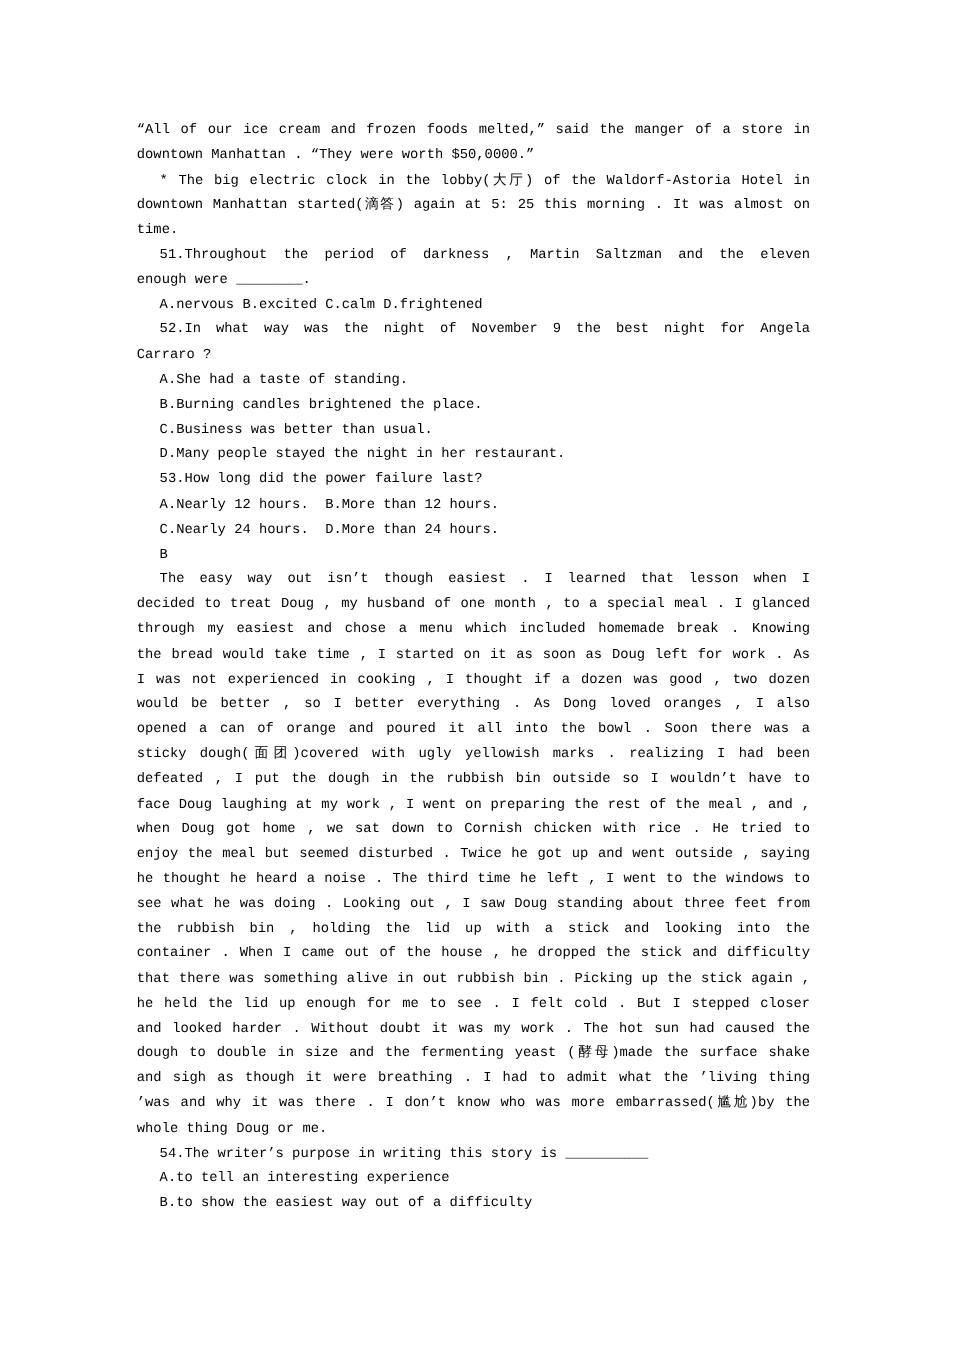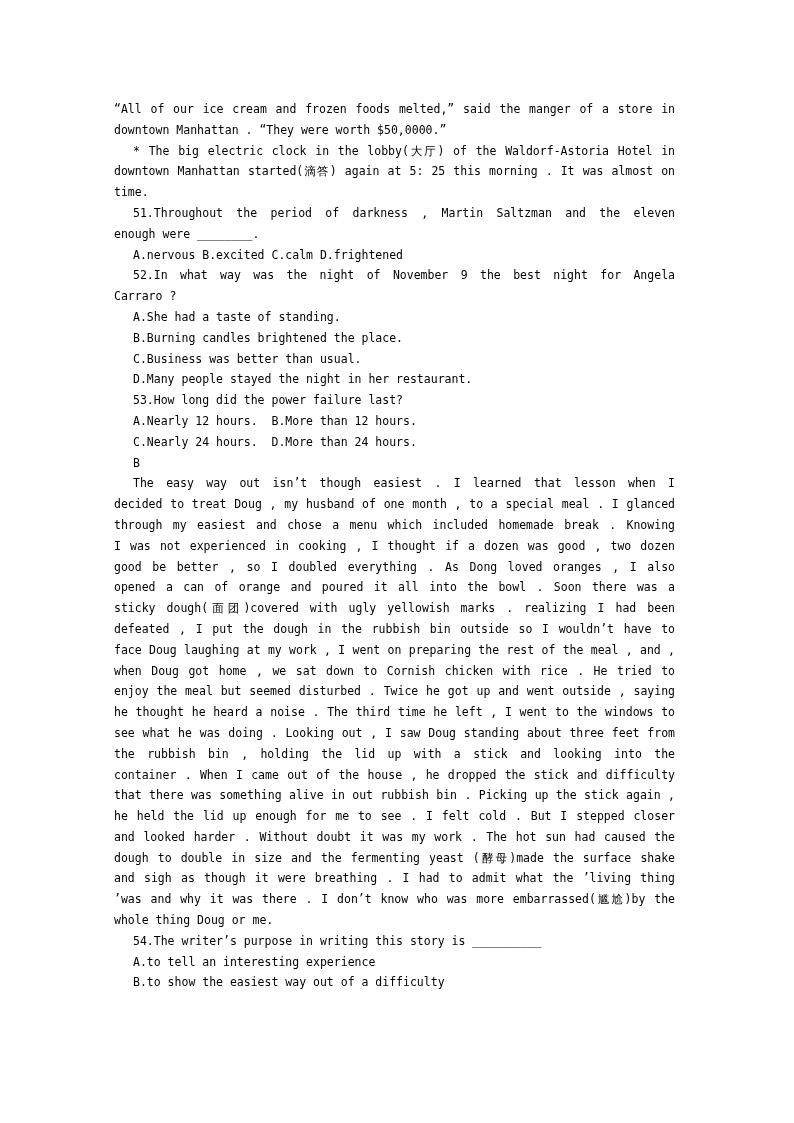--- a/index.html
+++ b/index.html
@@ -21,20 +21,21 @@
     position: absolute;
     left: 114px;
     top: 99px;
     width: 561px;
   }
   .line {
     height: 20.8px;
     line-height: 20.8px;
     white-space: pre;          
     text-align: left;
+    font-family: Liberation Mono, monospace;
   }
   .line.j {
     white-space: normal;
     text-align: justify;
     text-align-last: justify;  
   }
   .line.in {
     padding-left: 19px;        
   }
 </style>
@@ -57,22 +58,23 @@
       <div class="line in">B.Burning candles brightened the place.</div>
       <div class="line in">C.Business was better than usual.</div>
       <div class="line in">D.Many people stayed the night in her restaurant.</div>
       <div class="line in">53.How long did the power failure last?</div>
       <div class="line in">A.Nearly 12 hours.  B.More than 12 hours.</div>
       <div class="line in">C.Nearly 24 hours.  D.More than 24 hours.</div>
       <div class="line in">B</div>
       <div class="line j in">The easy way out isn’t though easiest . I learned that lesson when I</div>
       <div class="line j">decided to treat Doug , my husband of one month , to a special meal . I glanced</div>
       <div class="line j">through my easiest and chose a menu which included homemade break . Knowing</div>
+      <div class="line j">the bread would take time , I started on it as soon as Doug left for work . As</div>
       <div class="line j">I was not experienced in cooking , I thought if a dozen was good , two dozen</div>
-      <div class="line j">good be better , so I doubled everything . As Dong loved oranges , I also</div>
+      <div class="line j">would be better , so I better everything . As Dong loved oranges , I also</div>
       <div class="line j">opened a can of orange and poured it all into the bowl . Soon there was a</div>
       <div class="line j">sticky dough(面团)covered with ugly yellowish marks . realizing I had been</div>
       <div class="line j">defeated , I put the dough in the rubbish bin outside so I wouldn’t have to</div>
       <div class="line j">face Doug laughing at my work , I went on preparing the rest of the meal , and ,</div>
       <div class="line j">when Doug got home , we sat down to Cornish chicken with rice . He tried to</div>
       <div class="line j">enjoy the meal but seemed disturbed . Twice he got up and went outside , saying</div>
       <div class="line j">he thought he heard a noise . The third time he left , I went to the windows to</div>
       <div class="line j">see what he was doing . Looking out , I saw Doug standing about three feet from</div>
       <div class="line j">the rubbish bin , holding the lid up with a stick and looking into the</div>
       <div class="line j">container . When I came out of the house , he dropped the stick and difficulty</div>

